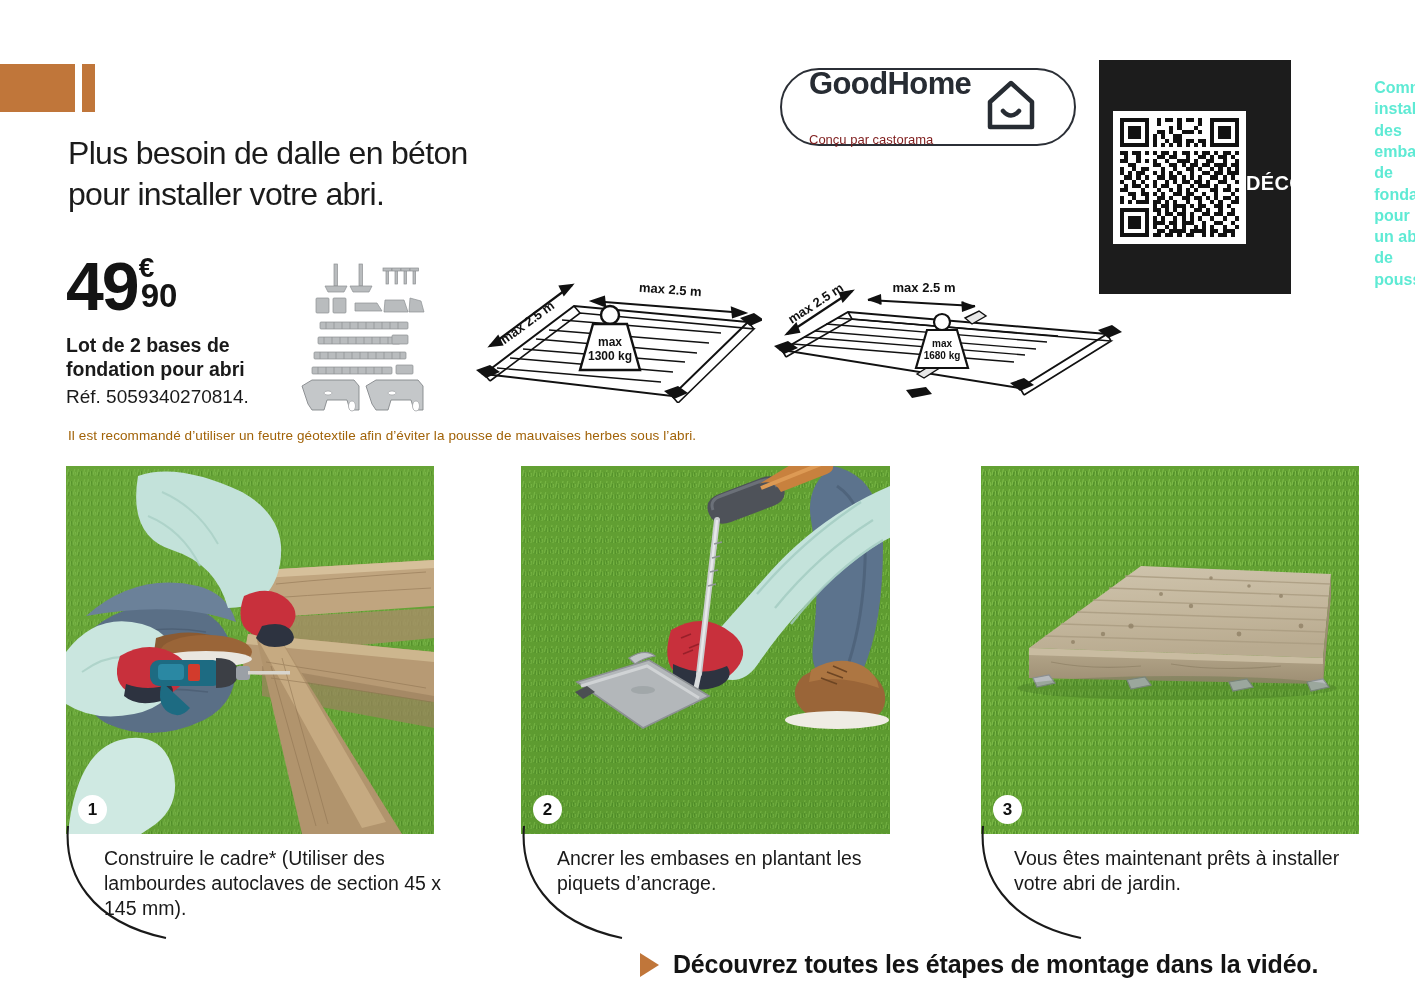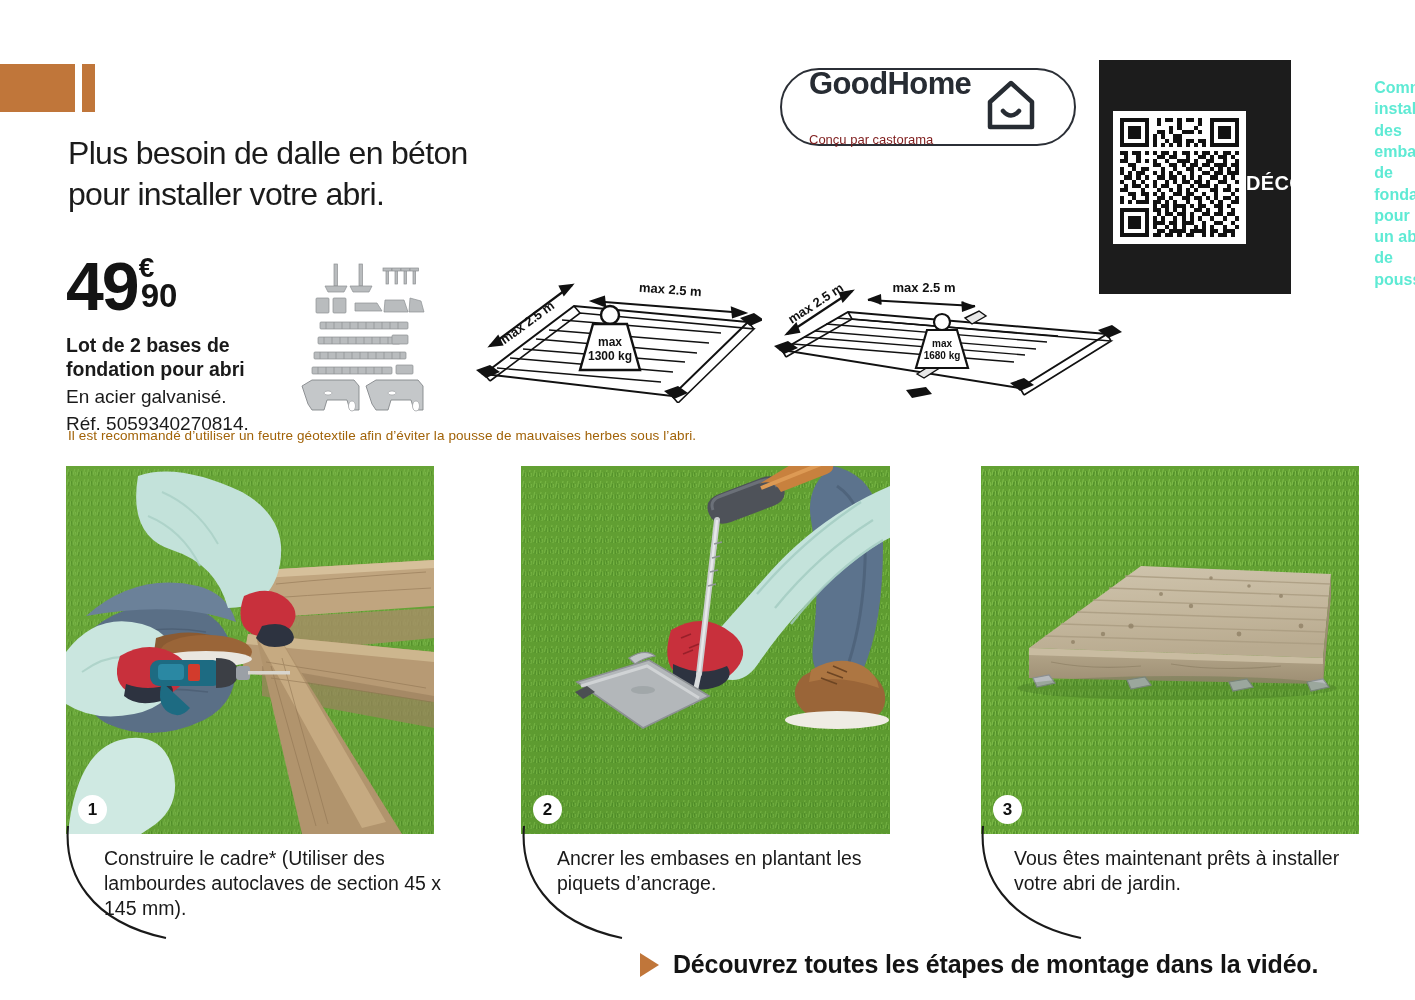--- a/index.html
+++ b/index.html
@@ -154,21 +154,20 @@
 
 <div class="price-block">
   <div class="price-line">
     <span class="price-int">49</span>
     <span class="price-frac">
       <span class="price-eur">€</span>
       <span class="price-cent">90</span>
     </span>
   </div>
   <div class="price-desc">Lot de 2 bases de fondation pour abri</div>
-  <div class="price-sub">En acier galvanisé.</div>
   <div class="price-sub">Réf. 5059340270814.</div>
 </div>
 
 <div class="parts-illus">
   <svg width="145" height="160" viewBox="0 0 145 160">
     <g fill="#b9bcbe" stroke="#8d9093" stroke-width="0.7">
 
       <rect x="42" y="8" width="3.5" height="22"></rect>
       <path d="M33 30 h22 l-3 6 h-16 z"></path>
       <rect x="67" y="8" width="3.5" height="22"></rect>

